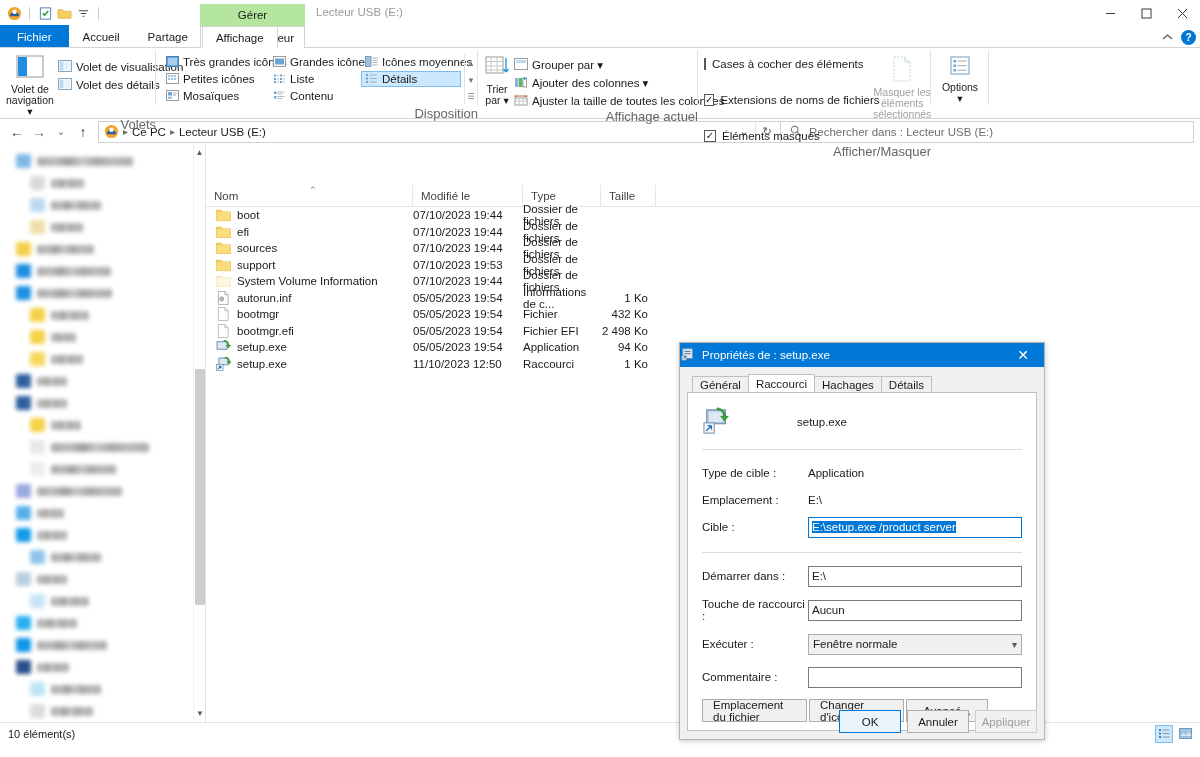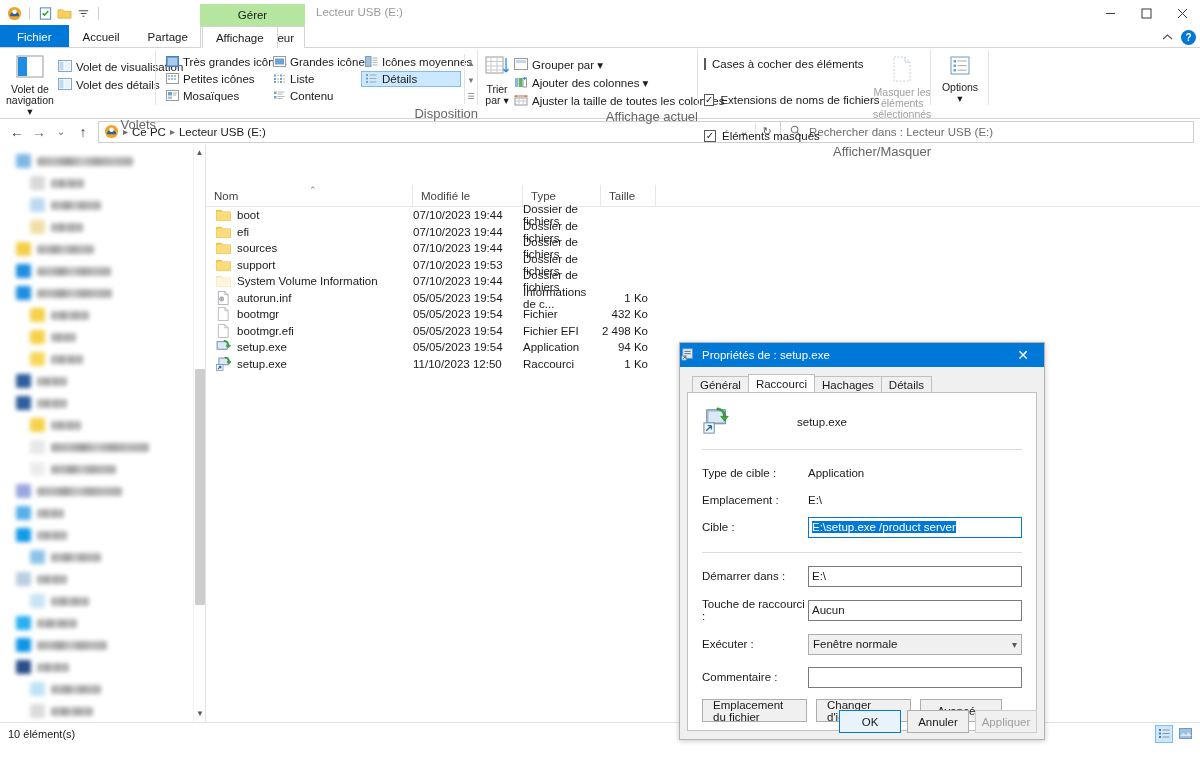--- a/index.html
+++ b/index.html
@@ -132,21 +132,21 @@
   .frow2 { display:flex; align-items:center; min-height:22px; margin-bottom:5px; }
   .flabel { width:106px; font-size:11.5px; color:#1a1a1a; }
   .fval { font-size:11.5px; }
   .finput { flex:1; height:21px; border:1px solid #7a7a7a; background:#fff; font-size:11.5px;
             padding:0 3px; display:flex; align-items:center; color:#1a1a1a; }
   .finput.focus { border:1px solid #0078d7; }
   .selhl { background:#0078d7; color:#fff; }
   .fselect { flex:1; height:21px; border:1px solid #adadad; background:#f0f0f0; font-size:11.5px;
              padding:0 4px; display:flex; align-items:center; color:#1a1a1a; }
   .fselect .chev { margin-left:auto; color:#5a5a5a; font-size:10px; }
-  .btnrow { display:flex; gap:9px; margin-top:11px; }
+  .btnrow { display:flex; gap:2px; margin-top:11px; }
   .dbtn { height:23px; border:1px solid #adadad; background:#f0f0f0; font-size:11.5px;
           display:flex; align-items:center; justify-content:center; padding:0 10px; color:#1a1a1a; }
   .dlg-foot { position:absolute; right:7px; bottom:8px; display:flex; gap:6px; }
   .fbtn { width:62px; height:23px; border:1px solid #adadad; background:#f0f0f0; font-size:11.5px;
           display:flex; align-items:center; justify-content:center; }
   .fbtn.def { border:1px solid #0078d7; background:#e9f3fc; }
   .fbtn.dis { color:#9e9e9e; border-color:#cfcfcf; background:#f0f0f0; }
 </style>
 </head>
 <body>

